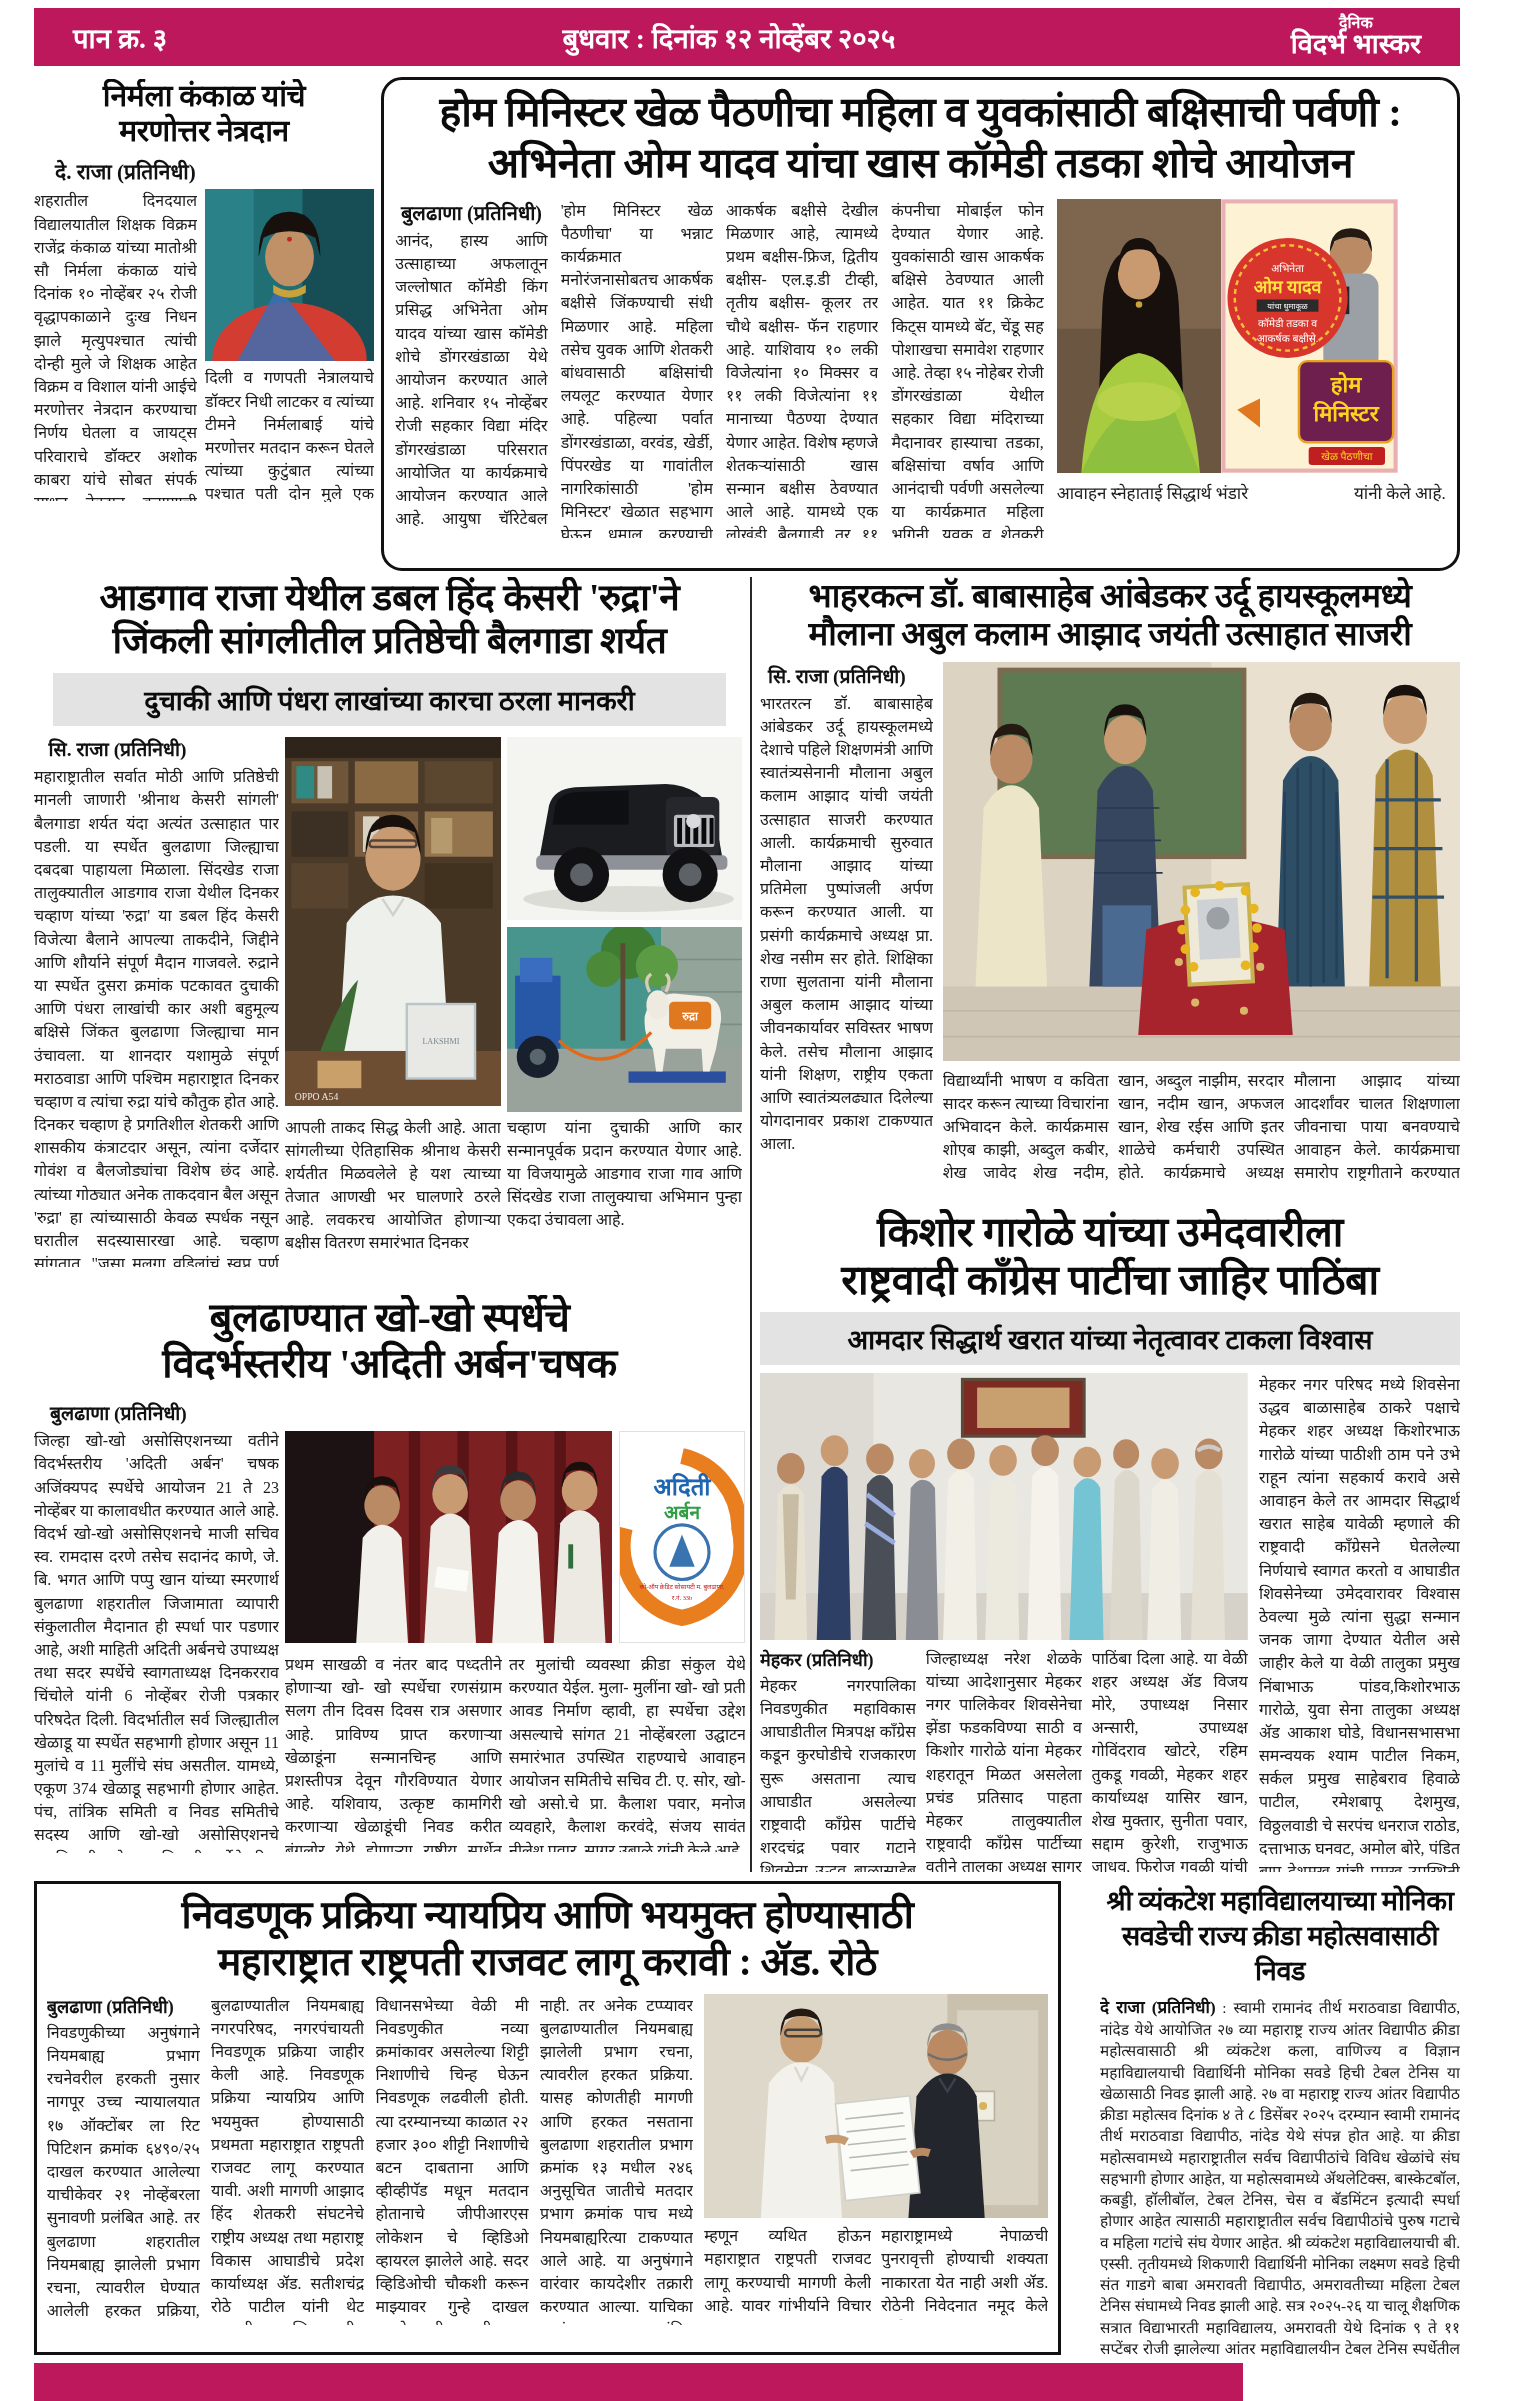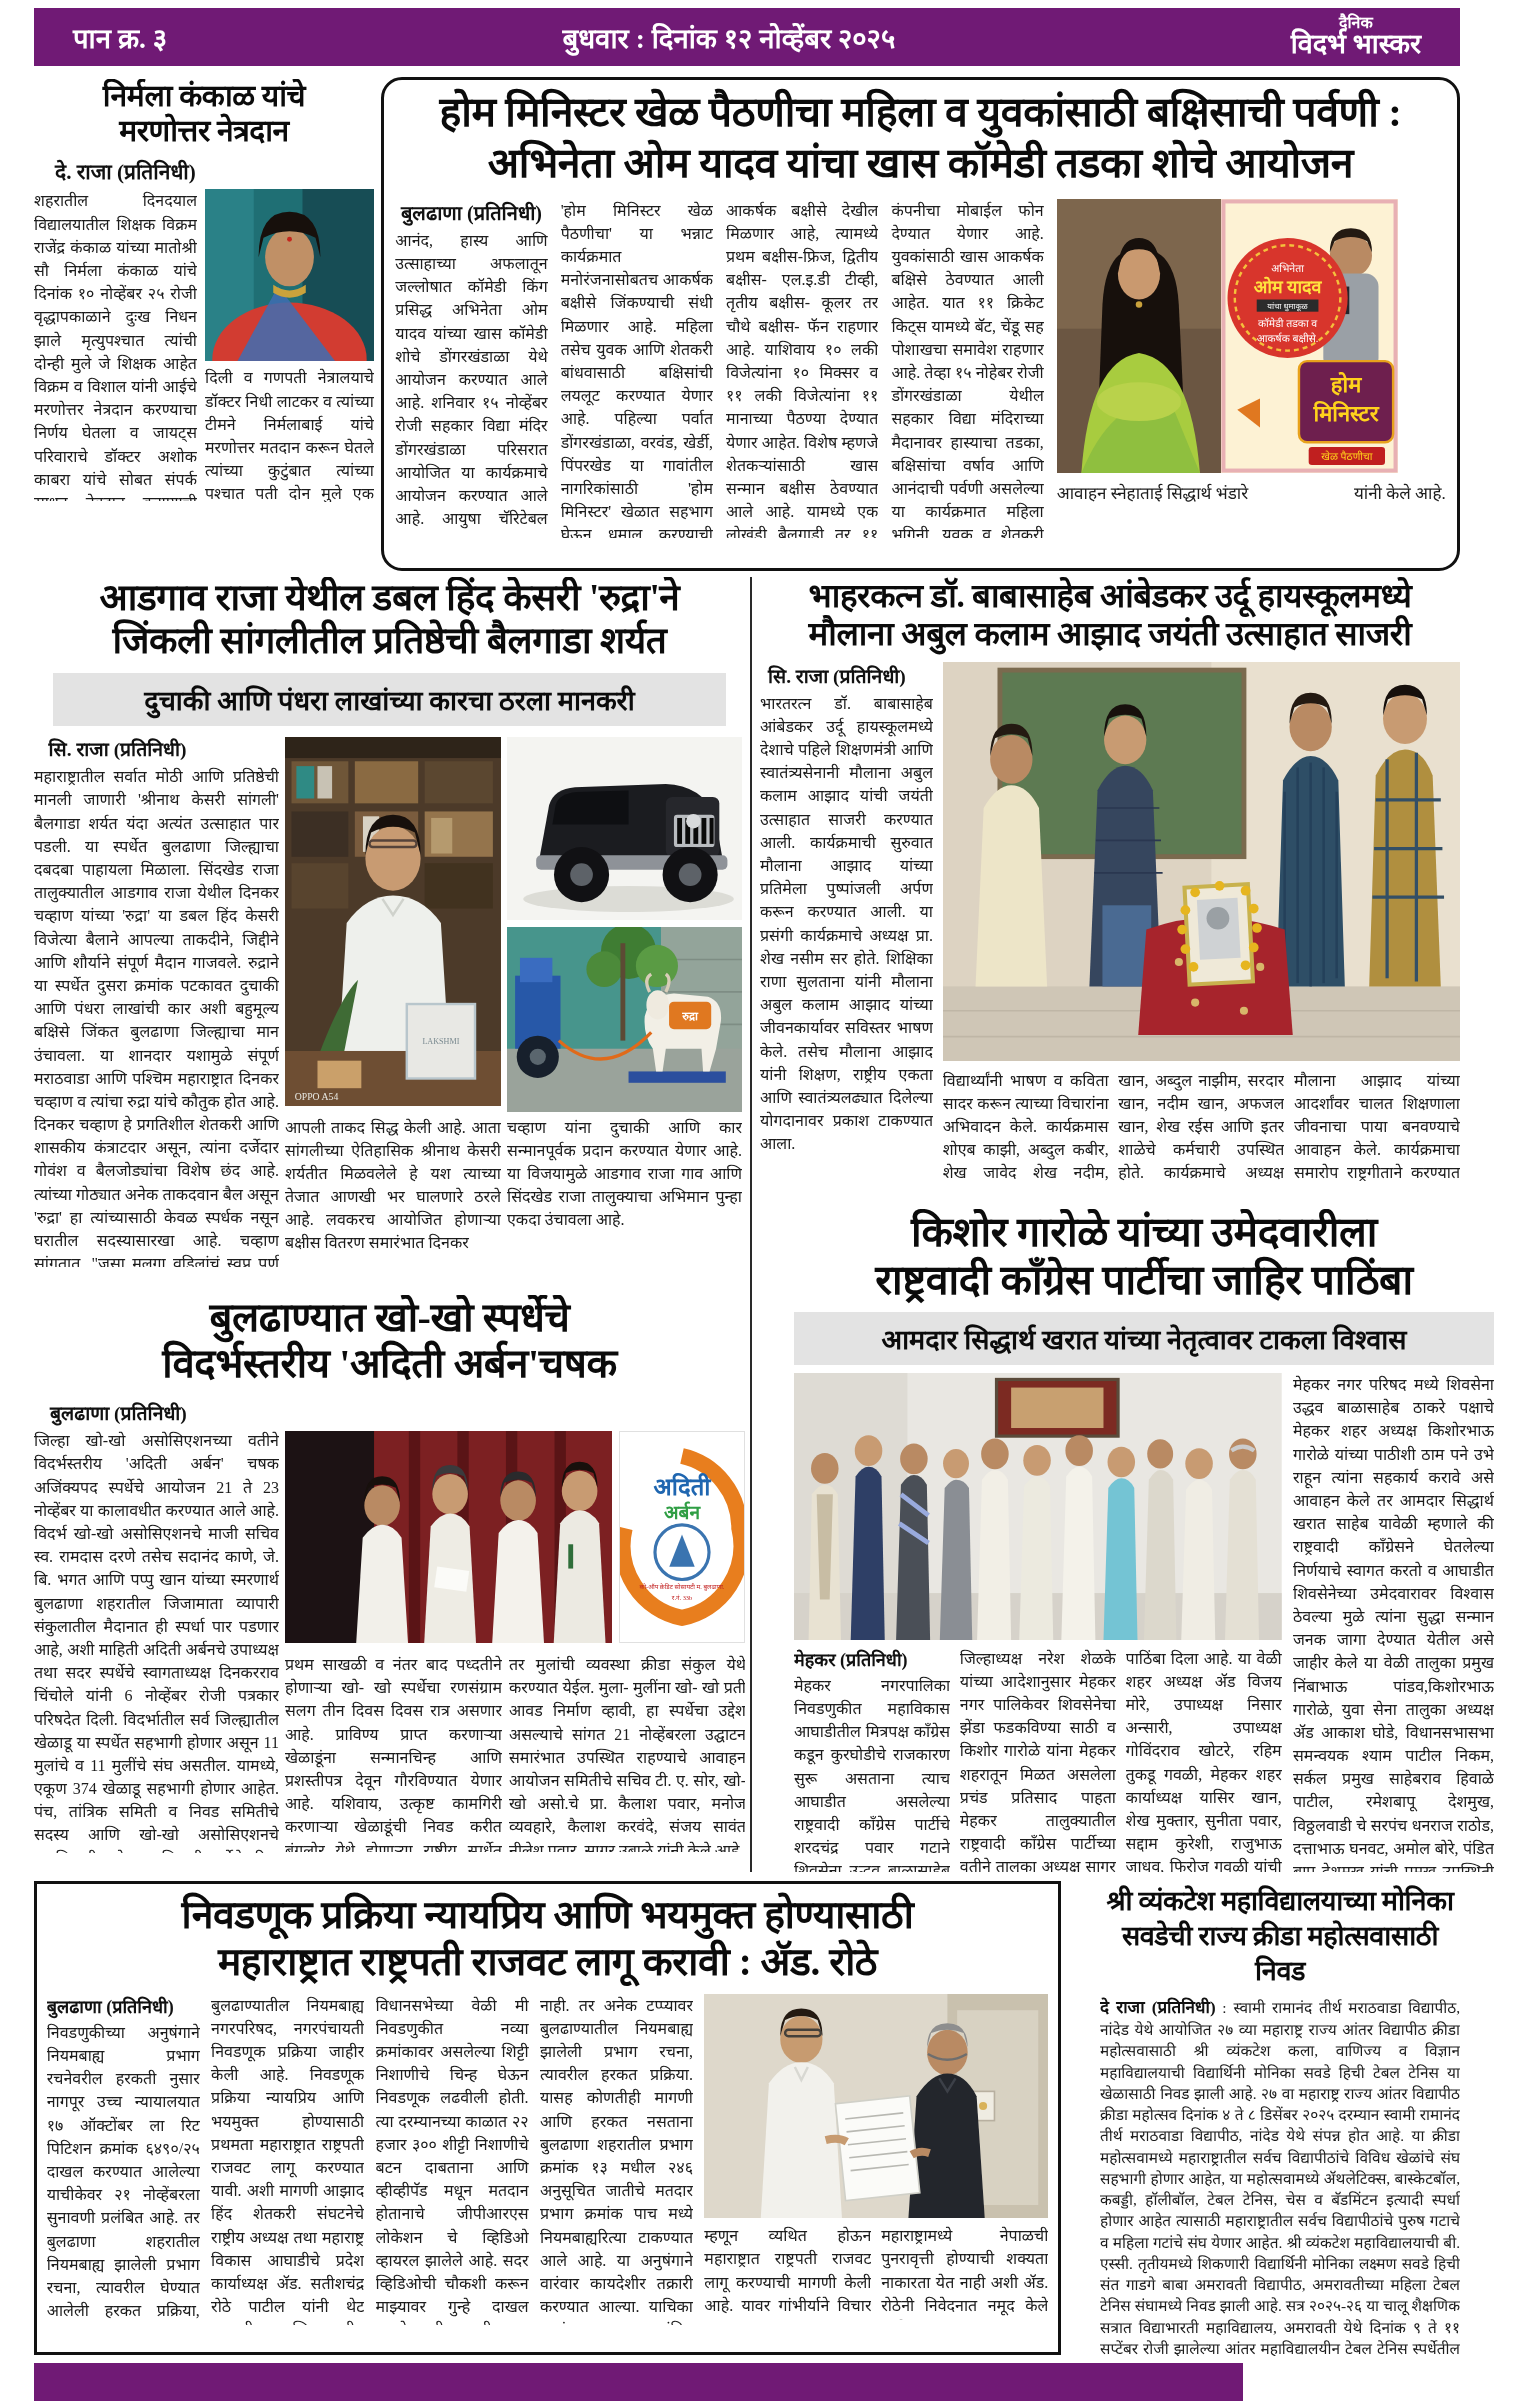--- a/index.html
+++ b/index.html
@@ -1,19 +1,19 @@
 <!DOCTYPE html>
 <html style="font-size:13px"><head>
 <meta charset="utf-8">
 <style>
   *{margin:0;padding:0;box-sizing:border-box}
   html,body{background:#ffffff}
   body{width:1517px;height:2401px;position:relative;font-family:"Liberation Serif","DejaVu Sans",serif;color:#141414}
   .abs{position:absolute}
-  .bar{background:#701a75}
+  .bar{background:#be185d}
   .hl{font-weight:700;color:#0b0b0b;text-align:center;line-height:1.16;letter-spacing:-0.4px}
   .byline{font-weight:700;font-size:19.4px;color:#111}
   .byline-c{font-weight:700;font-size:18.6px;text-align:center;color:#111}
   .btxt{font-size:16px;line-height:1.45;text-align:justify;color:#1c1c1c;overflow:hidden}
   .subhead{background:#e3e3e3;font-weight:700;text-align:center;color:#0b0b0b}
   .photo{position:relative;overflow:hidden}
   .photo svg{display:block;width:100%;height:100%}
   .box{border:3.2px solid #111}
   .cap{font-size:17px;color:#1c1c1c}
   .vrule{background:#2a2a2a}
@@ -298,21 +298,21 @@
       </div>
       <div style="display:flex;gap:9.7px;height:112px;">
         <div class="btxt" style="flex:1;height:100%;font-size:16px;">विद्यार्थ्यांनी भाषण व कविता सादर करून त्याच्या विचारांना अभिवादन केले. कार्यक्रमास शोएब काझी, अब्दुल कबीर, शेख जावेद शेख नदीम, सलीम</div>
         <div class="btxt" style="flex:1;height:100%;font-size:16px;">खान, अब्दुल नाझीम, सरदार खान, नदीम खान, अफजल खान, शेख रईस आणि इतर शाळेचे कर्मचारी उपस्थित होते. कार्यक्रमाचे अध्यक्ष प्रा.शेख नसीम यांनी विद्यार्थ्यांना</div>
         <div class="btxt" style="flex:1;height:100%;font-size:16px;">मौलाना आझाद यांच्या आदर्शांवर चालत शिक्षणाला जीवनाचा पाया बनवण्याचे आवाहन केले. कार्यक्रमाचा समारोप राष्ट्रगीताने करण्यात आला.</div>
       </div>
     </div>
   </div>
 </div>
 
-<div class="abs" style="left:794px;top:1209px;width:700px;height:663px;overflow:hidden;">
+<div class="abs" style="left:760px;top:1209px;width:700px;height:663px;overflow:hidden;">
   <div class="hl" style="font-size:41px;">
     <div>किशोर गारोळे यांच्या उमेदवारीला</div>
     <div>राष्ट्रवादी काँग्रेस पार्टीचा जाहिर पाठिंबा</div>
   </div>
   <div class="subhead" style="margin:8px 0;padding:8px 3.2px;font-size:27px;">आमदार सिद्धार्थ खरात यांच्या नेतृत्वावर टाकला विश्वास</div>
   <div style="display:grid;grid-template-columns:1fr 201px;gap:11.3px;height:502px;">
     <div style="overflow:hidden;">
       <div class="photo" style="width:100%;height:267px;">
         <svg viewBox="0 0 602 330" preserveAspectRatio="none">
           <rect width="602" height="330" fill="#e9e7e2"></rect>

